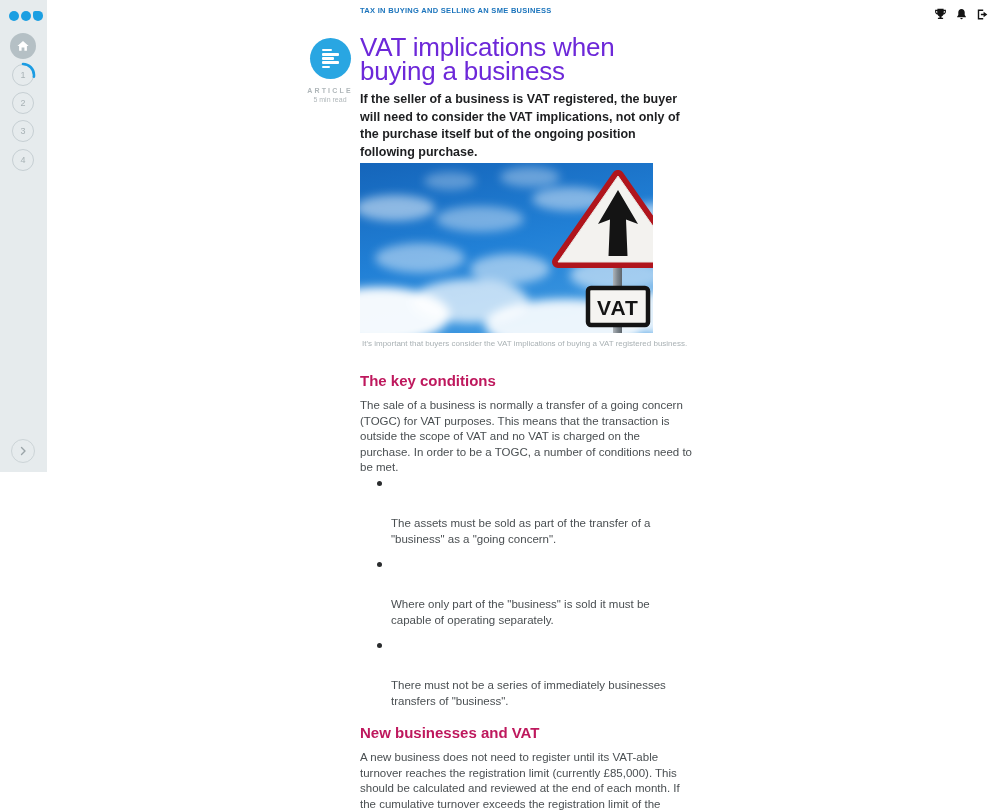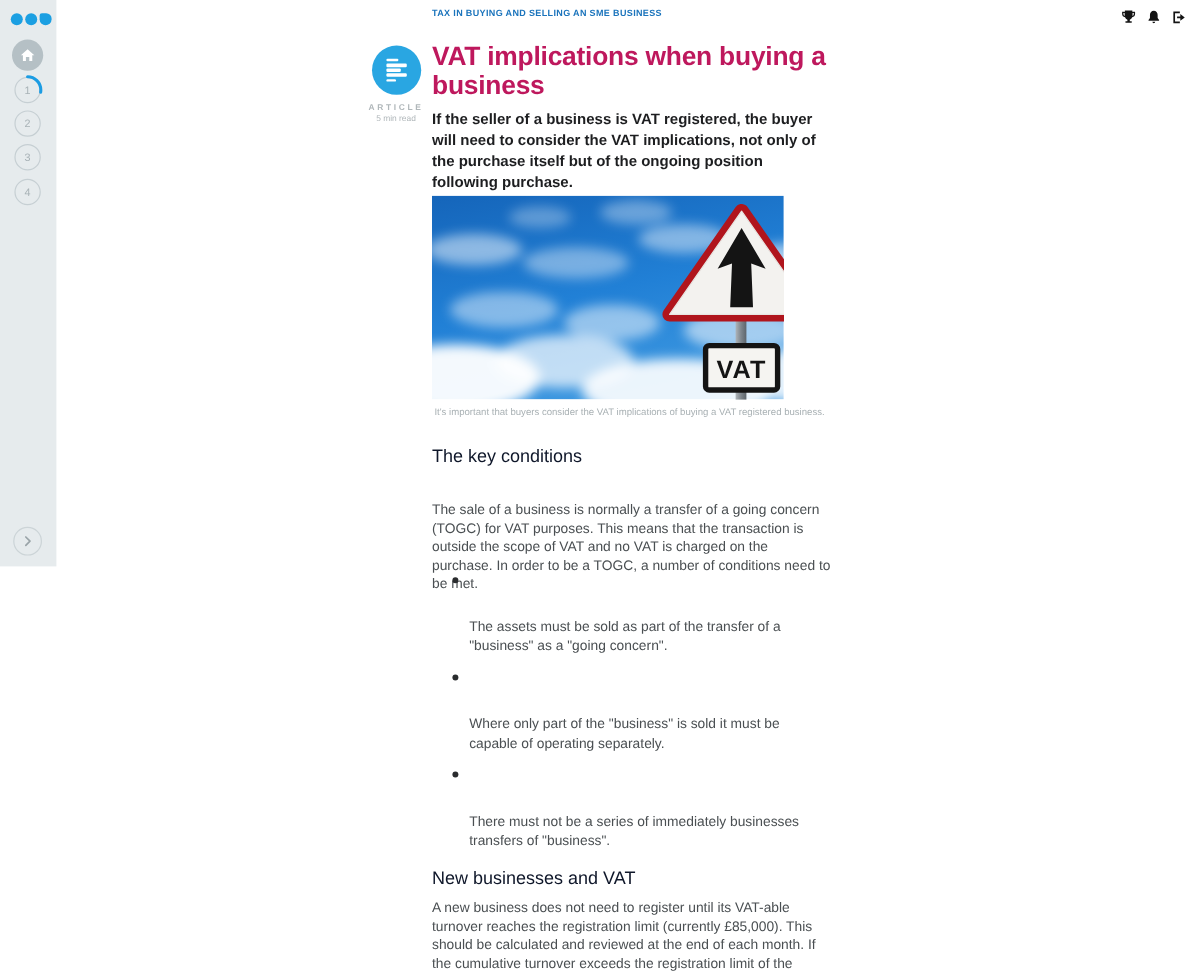--- a/index.html
+++ b/index.html
@@ -33,30 +33,30 @@
   .badge-col { position:absolute; left:303px; top:38px; width:54px; text-align:center; }
   .badge-circle { width:41px; height:41px; margin:0 auto; border-radius:50%; background:#29a6e2;
                   display:flex; align-items:center; justify-content:center; }
   .badge-lines { display:flex; flex-direction:column; gap:1.8px; align-items:flex-start; }
   .badge-lines i { display:block; height:2.4px; background:#fff; border-radius:1px; }
   .badge-type { margin-top:8px; font-size:7px; letter-spacing:2.2px; color:#b0b7ba; font-weight:700; }
   .badge-read { margin-top:2px; font-size:7px; color:#b0b7ba; }
 
   
   .main { position:absolute; left:360px; top:0; width:332px; }
-  .title { position:absolute; left:0; top:35px; width:336px; font-size:22px; line-height:24px;
-           font-weight:700; color:#be185d; letter-spacing:-.2px; }
+  .title { position:absolute; left:0; top:35px; width:336px; font-size:26px; line-height:24px;
+           font-weight:400; color:#6d28d9; letter-spacing:-.2px; }
   .intro { position:absolute; left:0; top:91px; width:332px; font-size:12.5px; line-height:17.5px;
            font-weight:700; color:#1d1e20; }
   .hero  { position:absolute; left:0; top:163px; width:293px; height:170px; overflow:hidden; }
   .caption { position:absolute; left:2px; top:339px; width:330px; font-size:8px; color:#a9b1b4; }
-  .h2 { font-size:15px; font-weight:400; color:#0f172a; }
+  .h2 { font-size:15px; font-weight:700; color:#be185d; }
   .h2-1 { position:absolute; left:0; top:372px; }
   .p-body { font-size:11.5px; line-height:15.5px; color:#4a4f52; }
-  .p-1 { position:absolute; left:0; top:418px; width:332px; }
+  .p-1 { position:absolute; left:0; top:398px; width:332px; }
   .bullets { position:absolute; left:17px; top:476px; width:300px; list-style:none; }
   .bullets li { display:flex; margin-bottom:10px; }
   .bullets .b-dot { width:5px; height:5px; border-radius:50%; background:#2a2c2e; margin:5px 9px 0 0; flex:0 0 auto; }
   .bullets .b-text { font-size:11.5px; line-height:15.5px; color:#4a4f52; width:285px;margin-top:40px; }
   .h2-2 { position:absolute; left:0; top:724px; }
   .p-2 { position:absolute; left:0; top:750px; width:334px; }
 </style>
 </head>
 <body>
 

